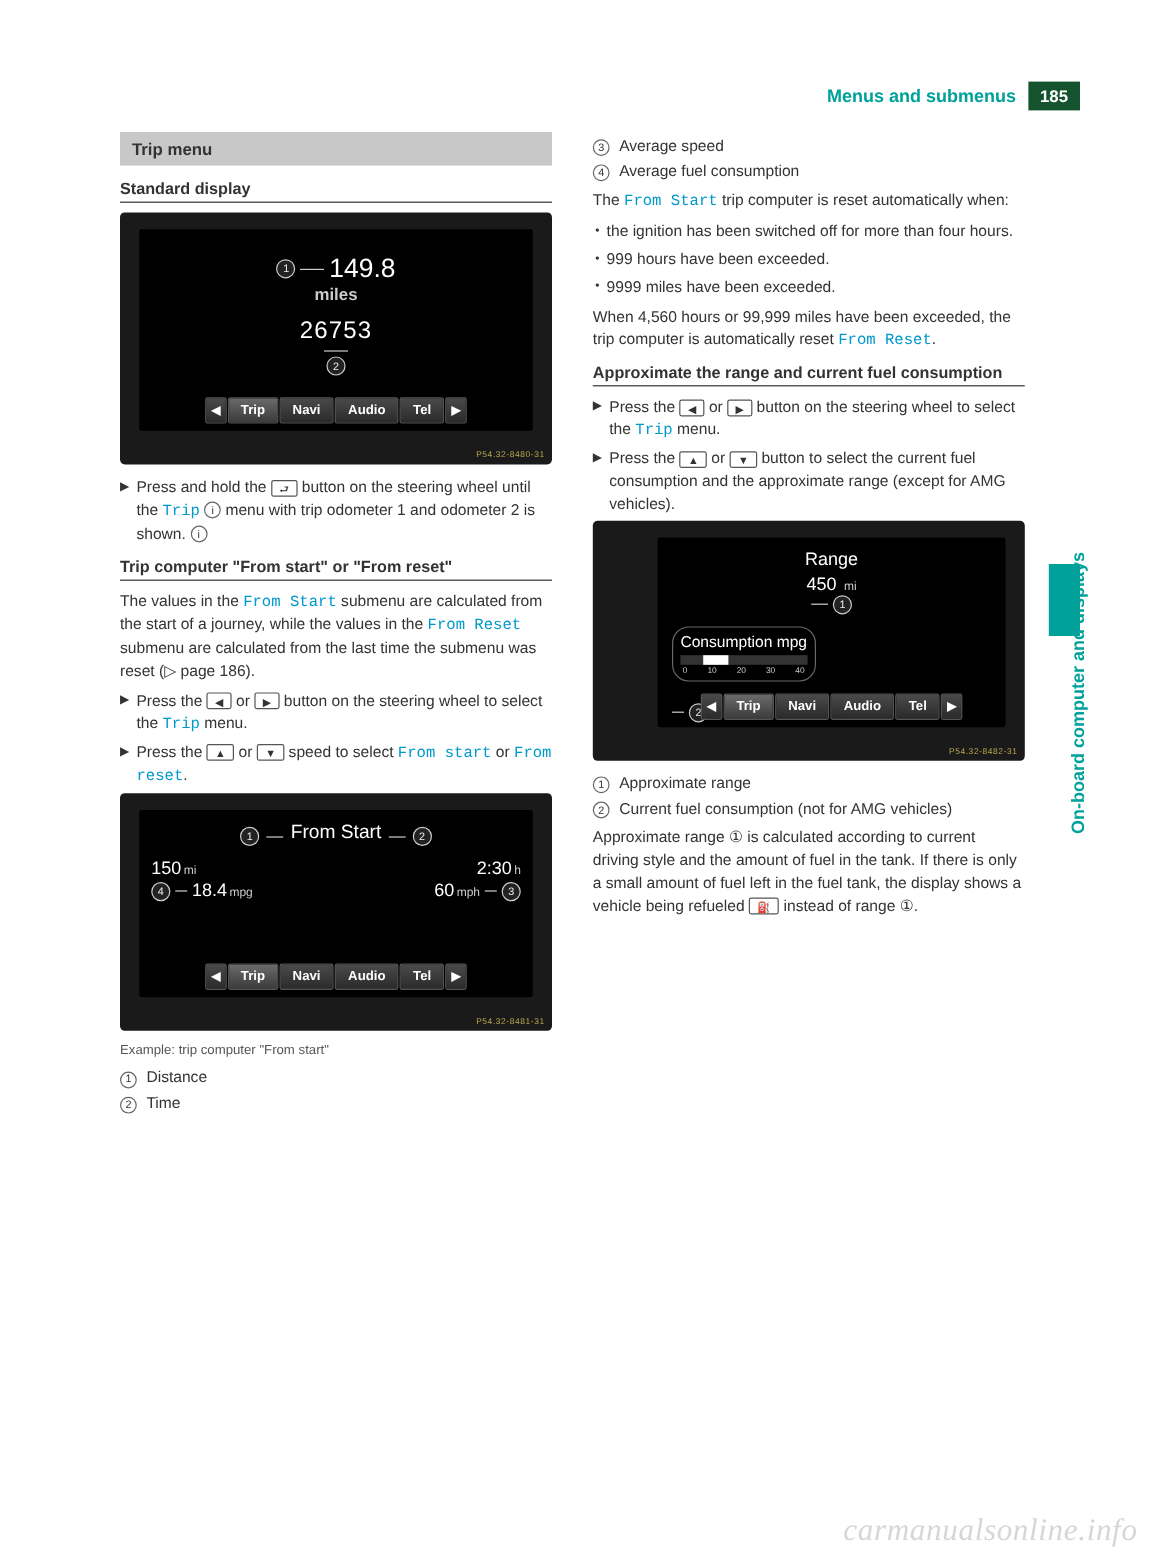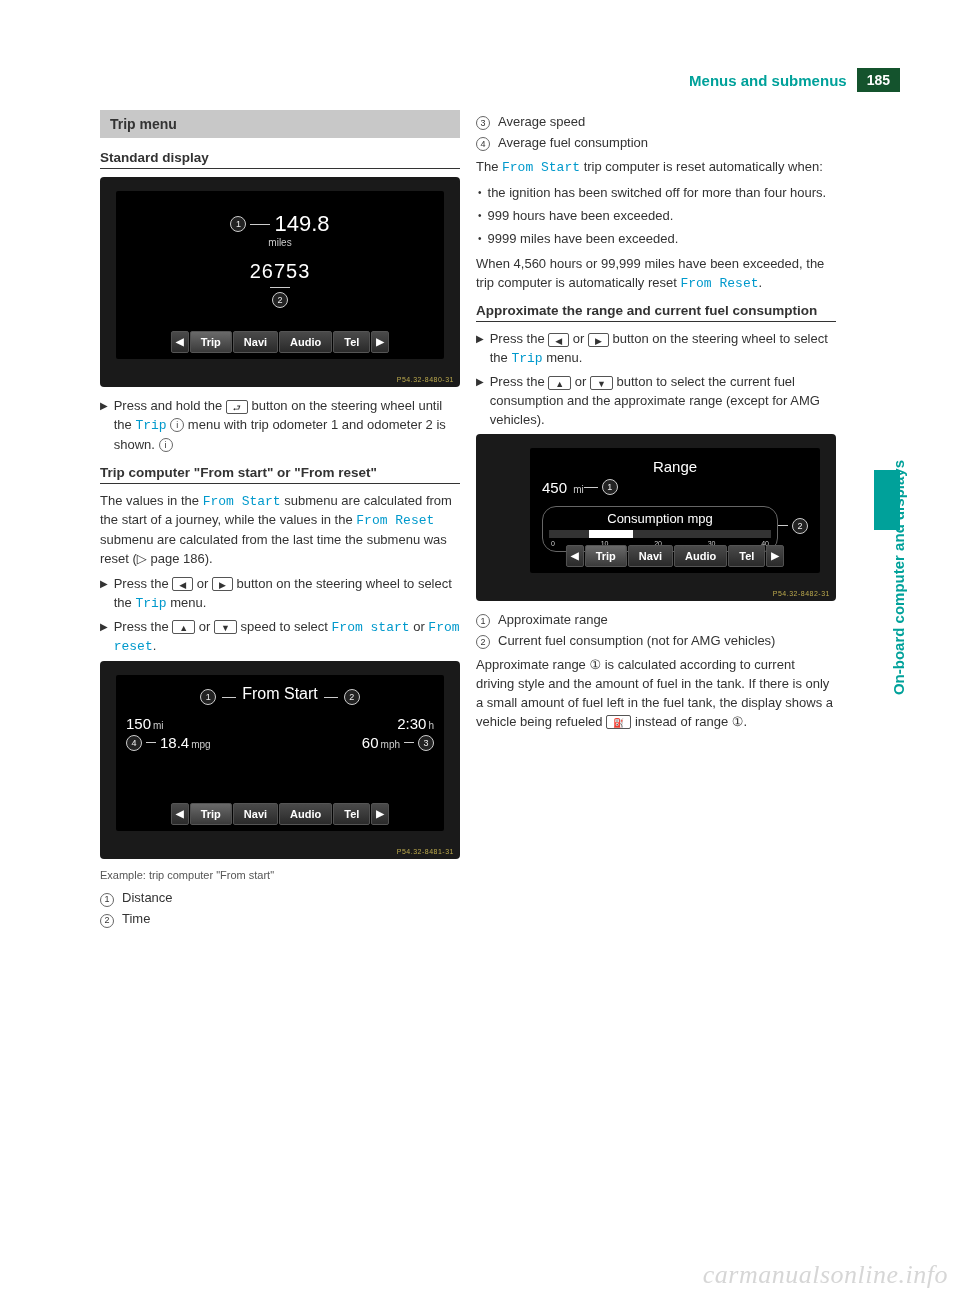--- a/index.html
+++ b/index.html
@@ -60,21 +60,21 @@
     position: absolute;
     right: 0;
     top: 350px;
     width: 26px;
     height: 60px;
     background: #00a19a;
   }
   .content {
     display: flex;
     padding: 50px 100px 0 100px;
-    gap: 16px;
+    gap: 34px;
   }
   .col {
     width: 360px;
   }
   .section-bar {
     background: #c8c8c8;
     padding: 6px 10px;
     font-weight: bold;
     font-size: 14px;
     margin-bottom: 12px;
@@ -99,21 +99,21 @@
   .img-box .id-tag {
     position: absolute;
     right: 6px;
     bottom: 4px;
     font-size: 7px;
     color: #bba94d;
     letter-spacing: 0.5px;
   }
   .img1 { height: 210px; }
   .img2 { height: 198px; }
-  .img3 { height: 167px; padding-left: 44px; }
+  .img3 { height: 200px; padding-left: 44px; }
   .img-inner {
     background: #000;
     border-radius: 2px;
     margin: 0 10px;
     padding: 10px 6px 6px 6px;
     position: relative;
     height: calc(100% - 24px);
   }
   .nav-tabs {
     display: flex;
@@ -144,23 +144,23 @@
     align-items: center; justify-content: center;
     font-size: 9px; color: #eee;
     background: #222;
   }
   .callout-line {
     border-top: 1.5px solid #ccc;
     display: inline-block;
   }
   .big-num { font-size: 22px; color: #fff; text-align: right; }
   .med-num { font-size: 20px; color: #fff; letter-spacing: 1px; }
-  .small-lbl { font-size: 10px; color: #ccc; }
+  .small-lbl { font-size: 14px; color: #ccc; font-weight: bold; }
   .row-center { display:flex; align-items:center; justify-content:center; gap:4px; }
-  .row-between { display:flex; align-items:center; justify-content:flex-start; }
+  .row-between { display:flex; align-items:center; justify-content:center;flex-direction:column; }
   p { margin: 6px 0; line-height: 1.45; color: #333; }
   .step { display: flex; gap: 6px; margin: 4px 0; line-height: 1.45; }
   .step-mark { font-size: 10px; padding-top: 2px; }
   .bullet { display: flex; gap: 6px; margin: 4px 0; line-height: 1.45; padding-left: 2px;}
   .bullet-mark { font-size: 10px; padding-top: 2px; }
   .legend { display: flex; gap: 8px; margin: 3px 0; line-height: 1.4; align-items: baseline;}
   .legend-num { font-size: 12px; border: 1px solid #666; border-radius: 50%; width: 14px; height:14px; display:inline-flex; align-items:center; justify-content:center; font-size:9px;}
   .code { font-family: 'Courier New', monospace; color: #0099cc; }
   .btn-box { display:inline-block; border:1px solid #555; border-radius:2px; padding:0 6px; font-size:9px; vertical-align: middle; line-height:14px; height:14px;}
   .caption { font-size: 11px; color: #555; margin: 2px 0 8px 0; }

